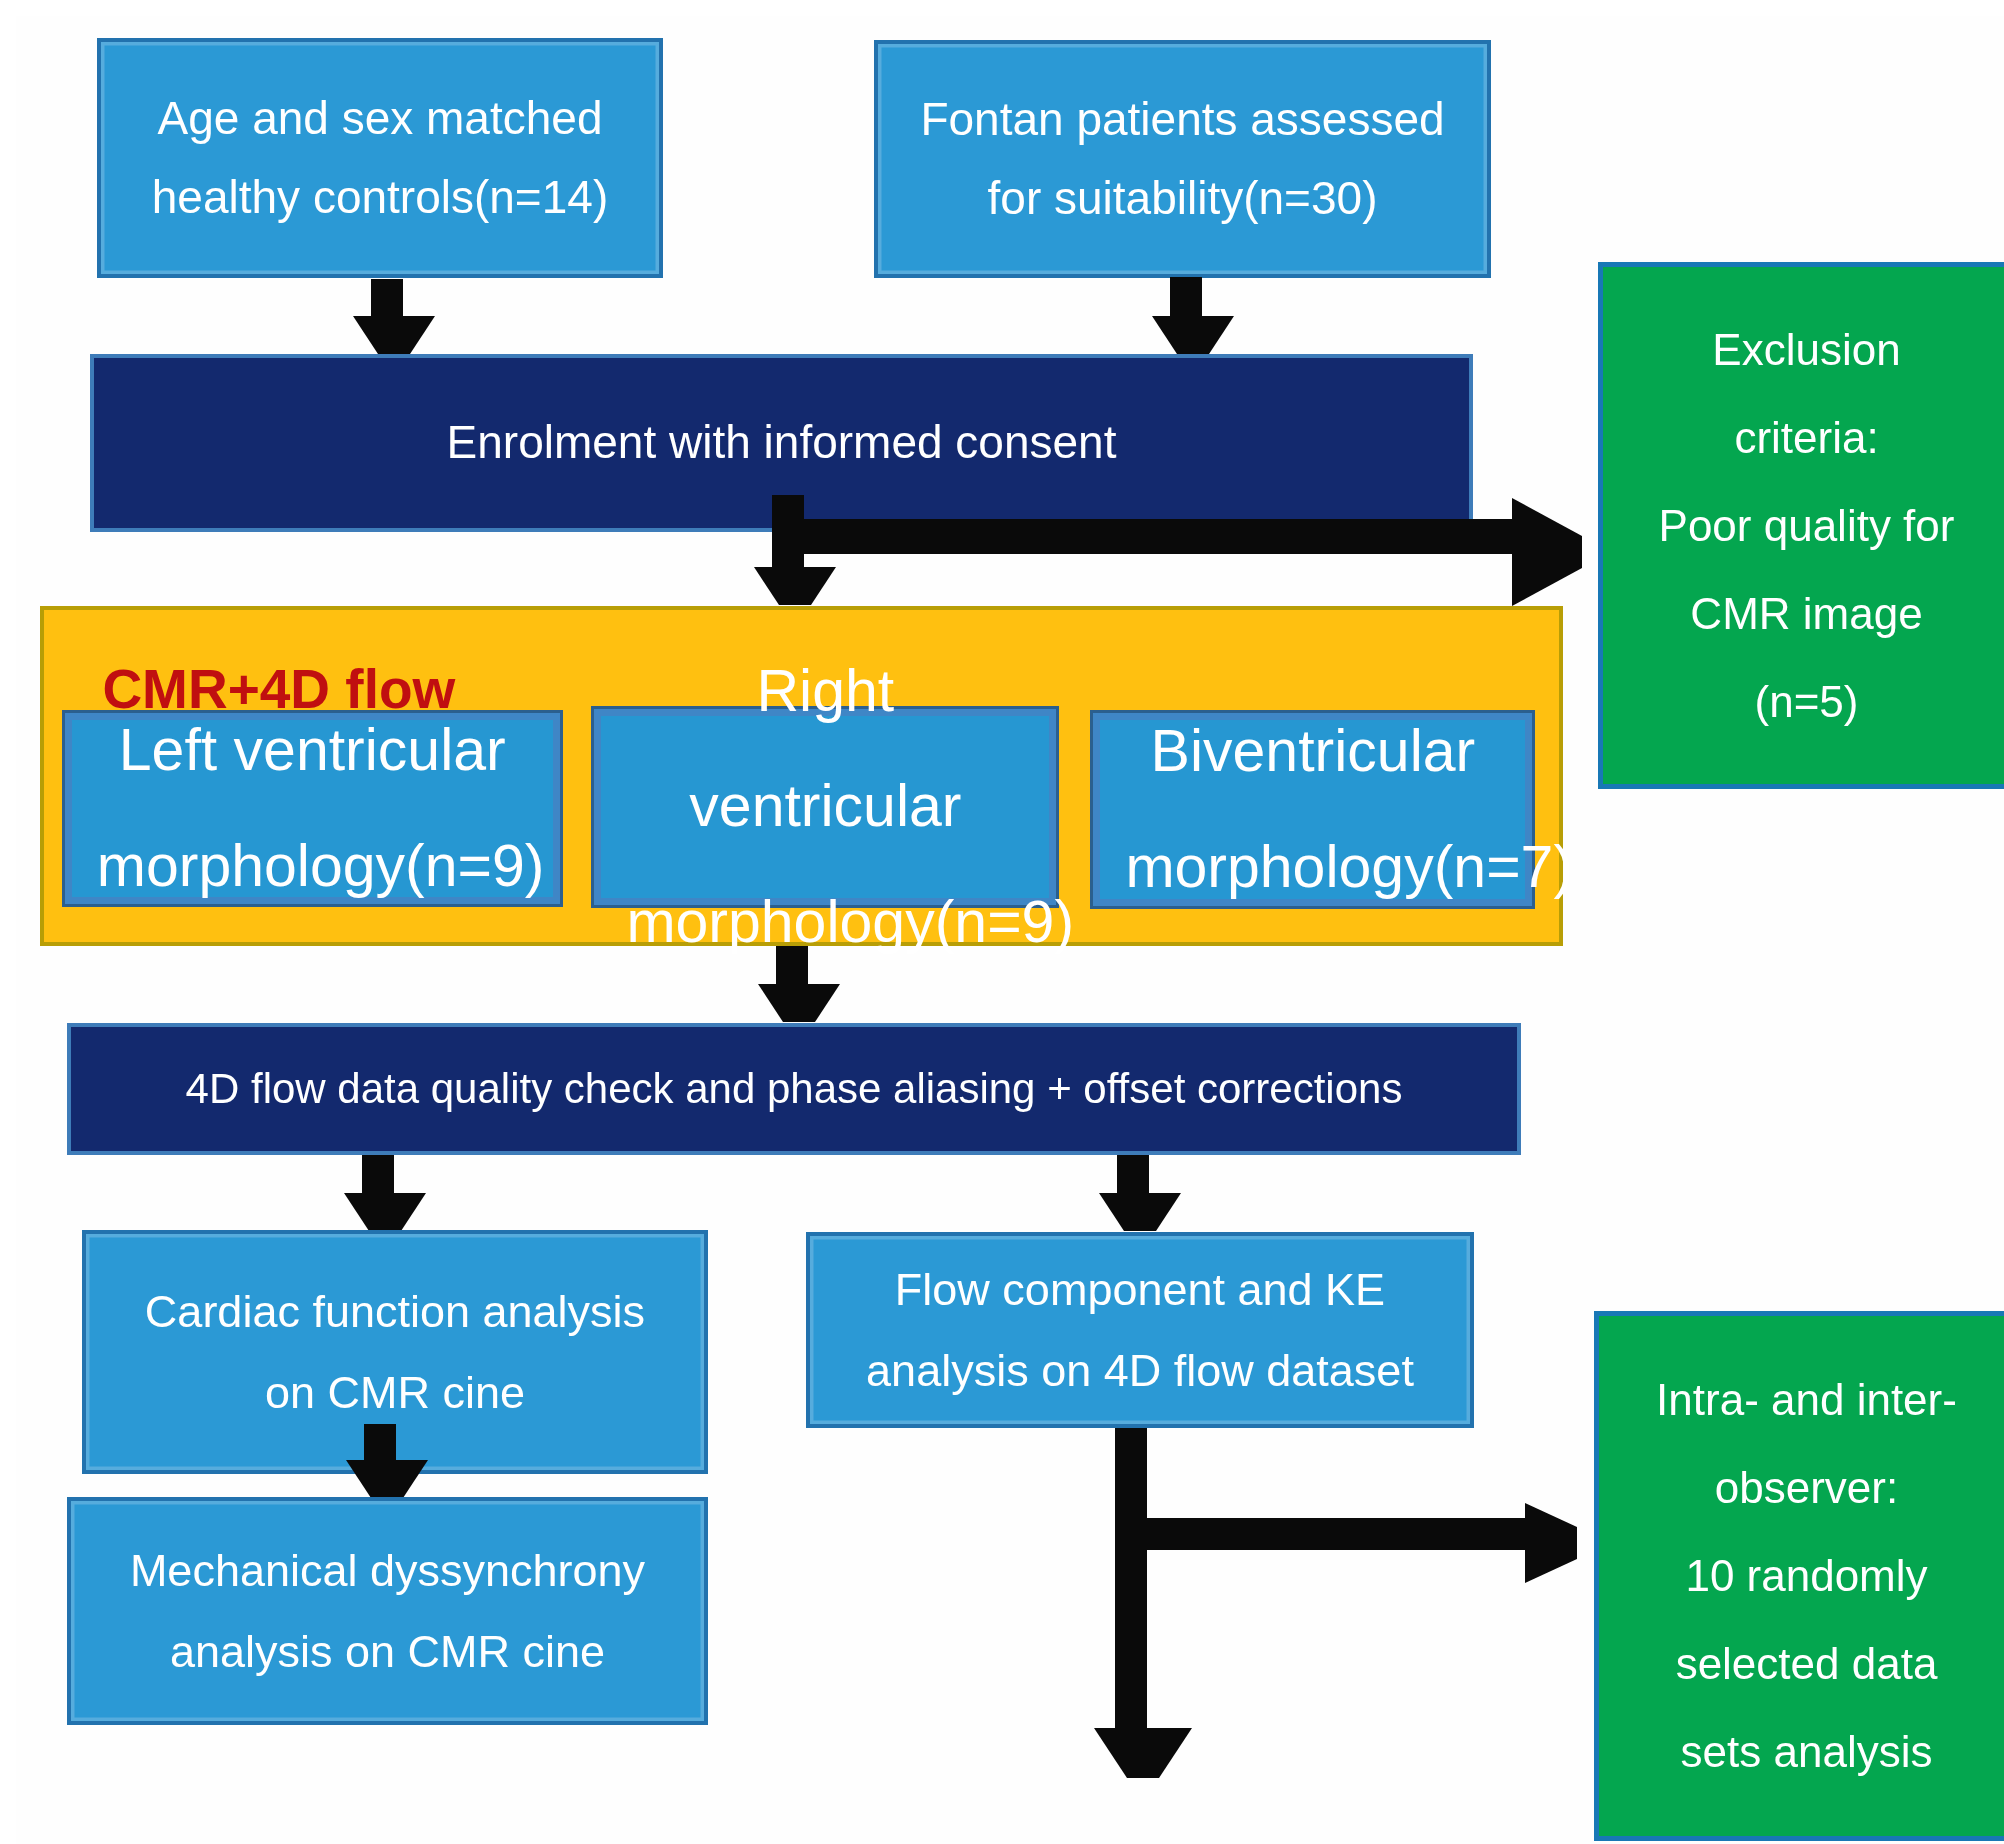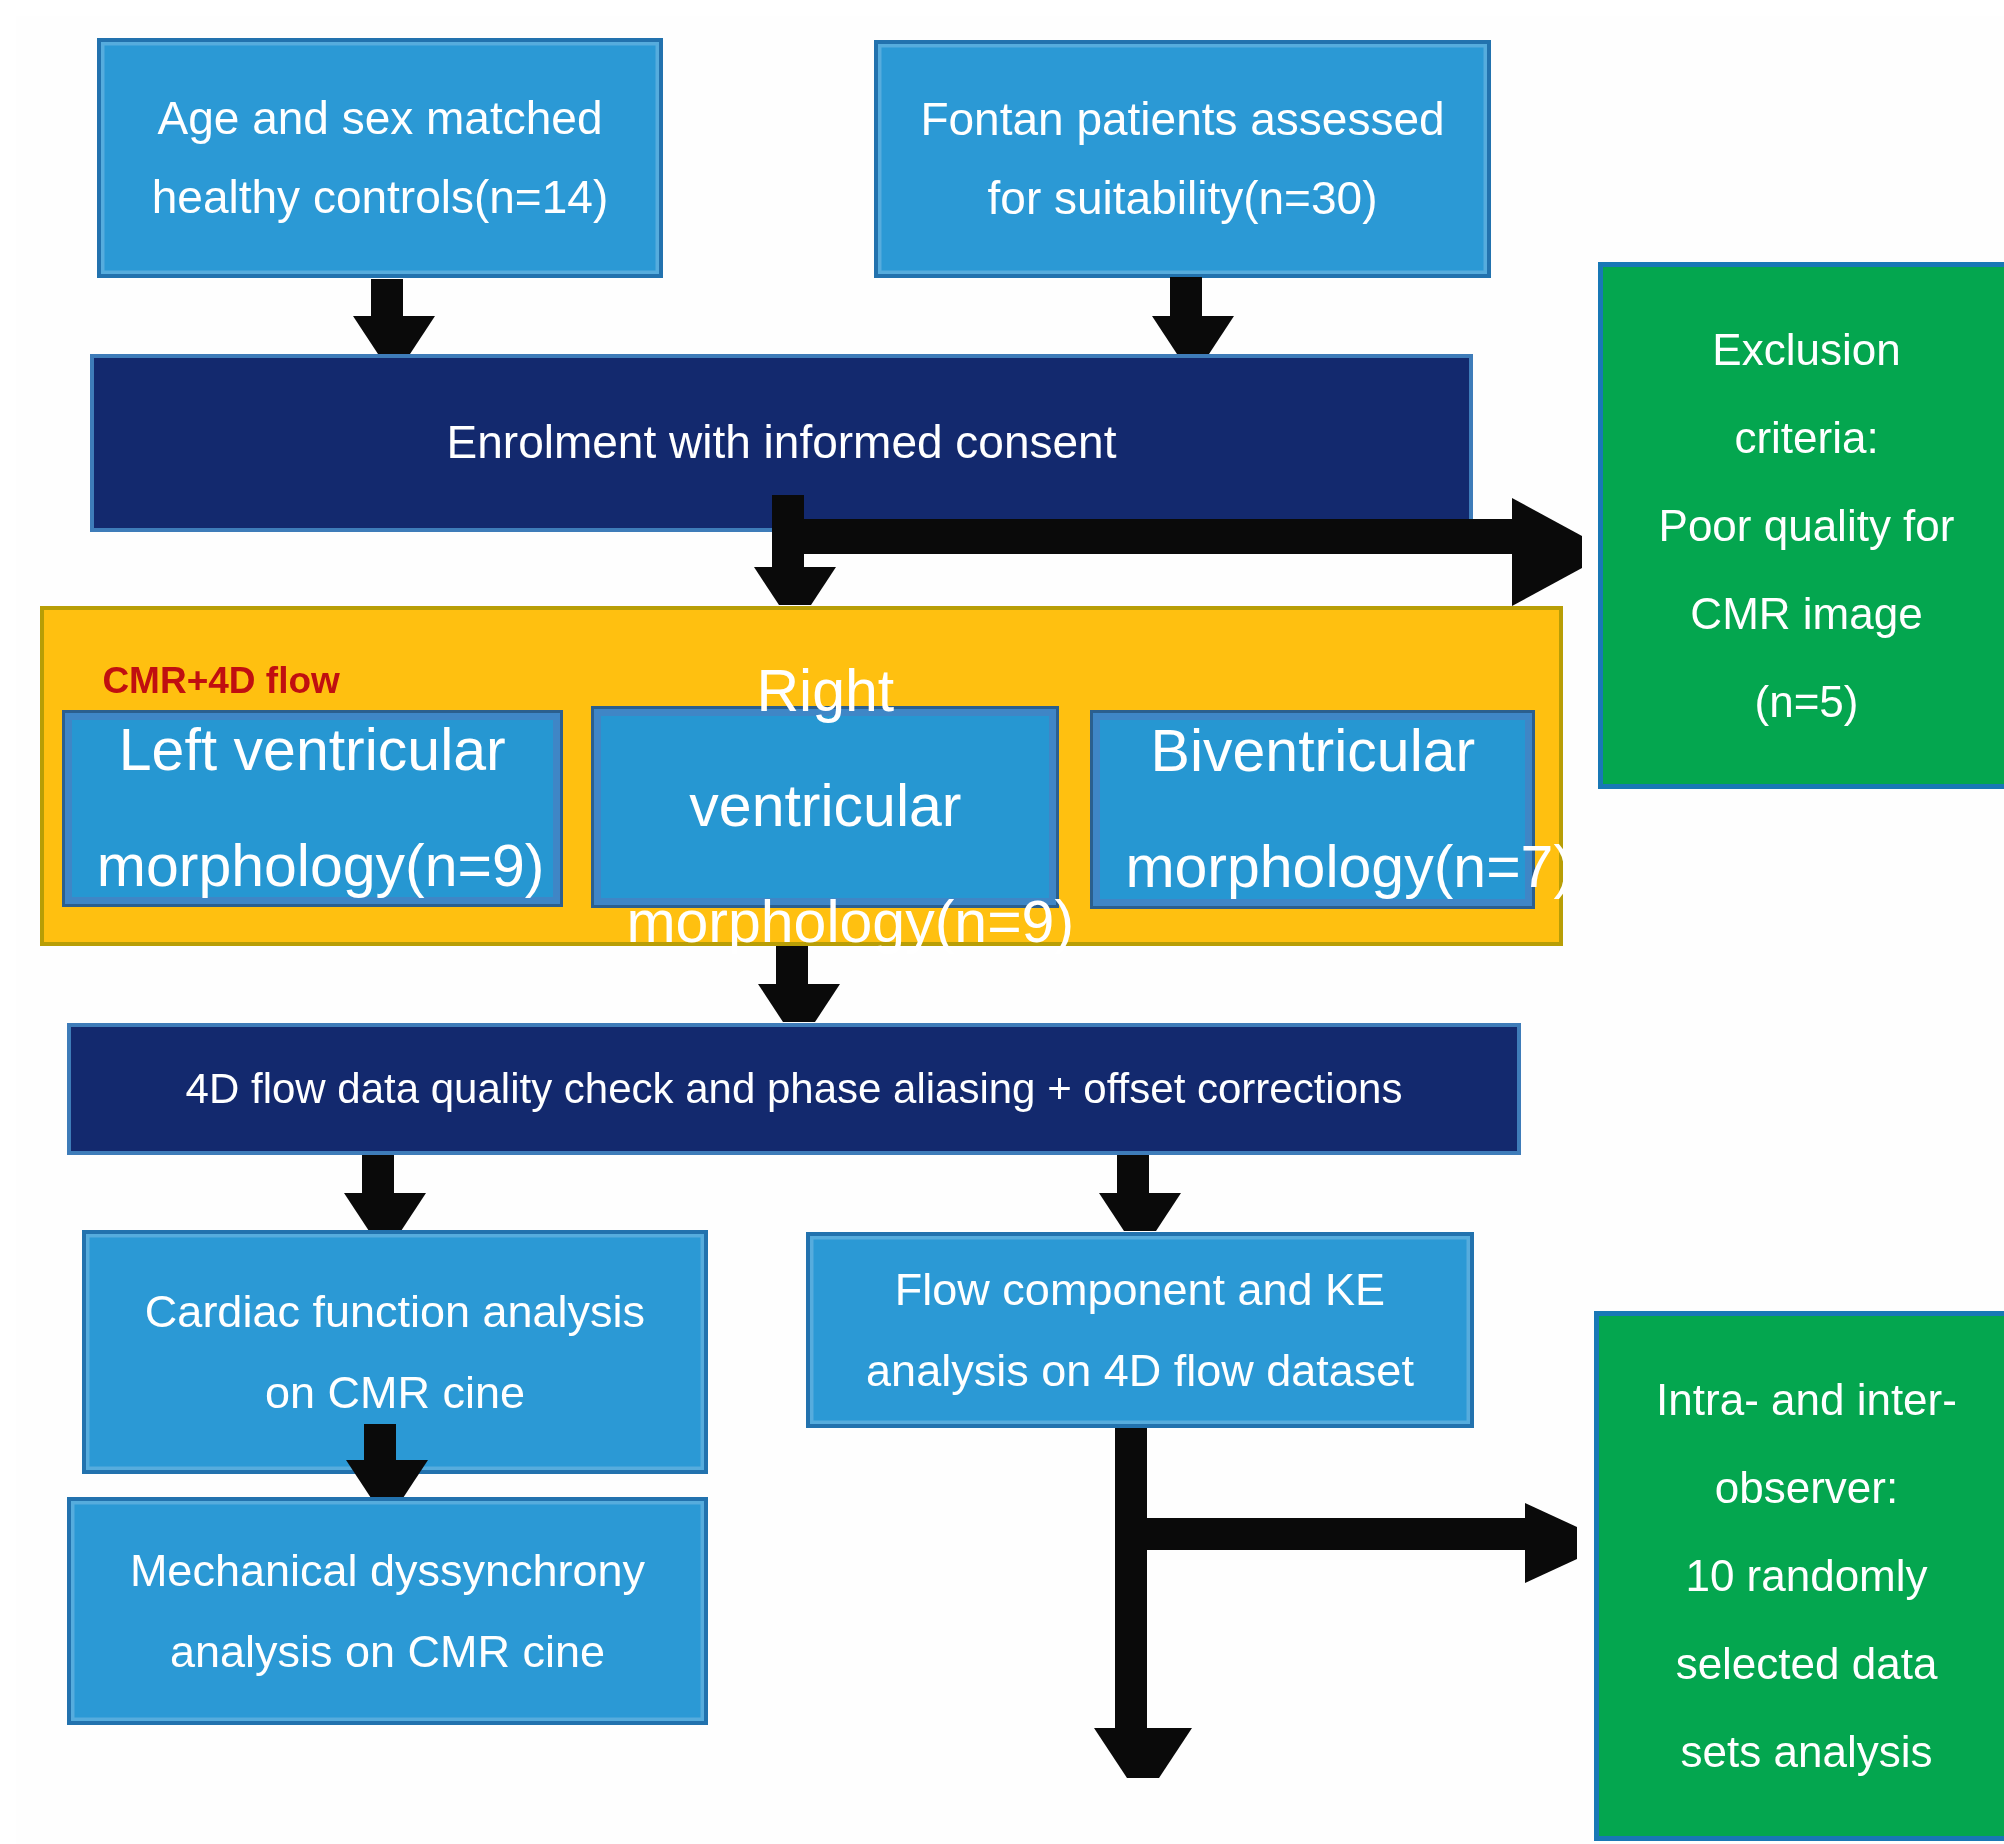--- a/index.html
+++ b/index.html
@@ -28,21 +28,21 @@
   .green {
     background: #04A64F;
     border: 5.8px solid #1878B6;
     font-size: 44px; line-height: 2.0; margin-left: 16px;
   }
   
   .orange {
     background: #FFC010;
     border: 4.6px solid #B89E06;
   }
-  .group-title { position: absolute; color: #C00F10; font-weight: 700; font-size: 37px; line-height: 1; }
+  .group-title { position: absolute; color: #C00F10; font-weight: 700; font-size: 55px; line-height: 1; }
   
   .inner-blue {
     background: #2697D2;
     border: 3.5px solid #2B5F8E;
     box-shadow: inset 0 0 0 7px #3F86C6;
     font-size: 59px; line-height: 1.95;
   }
   .small-blue { font-size: 45px; line-height: 1.8; }
 
   

